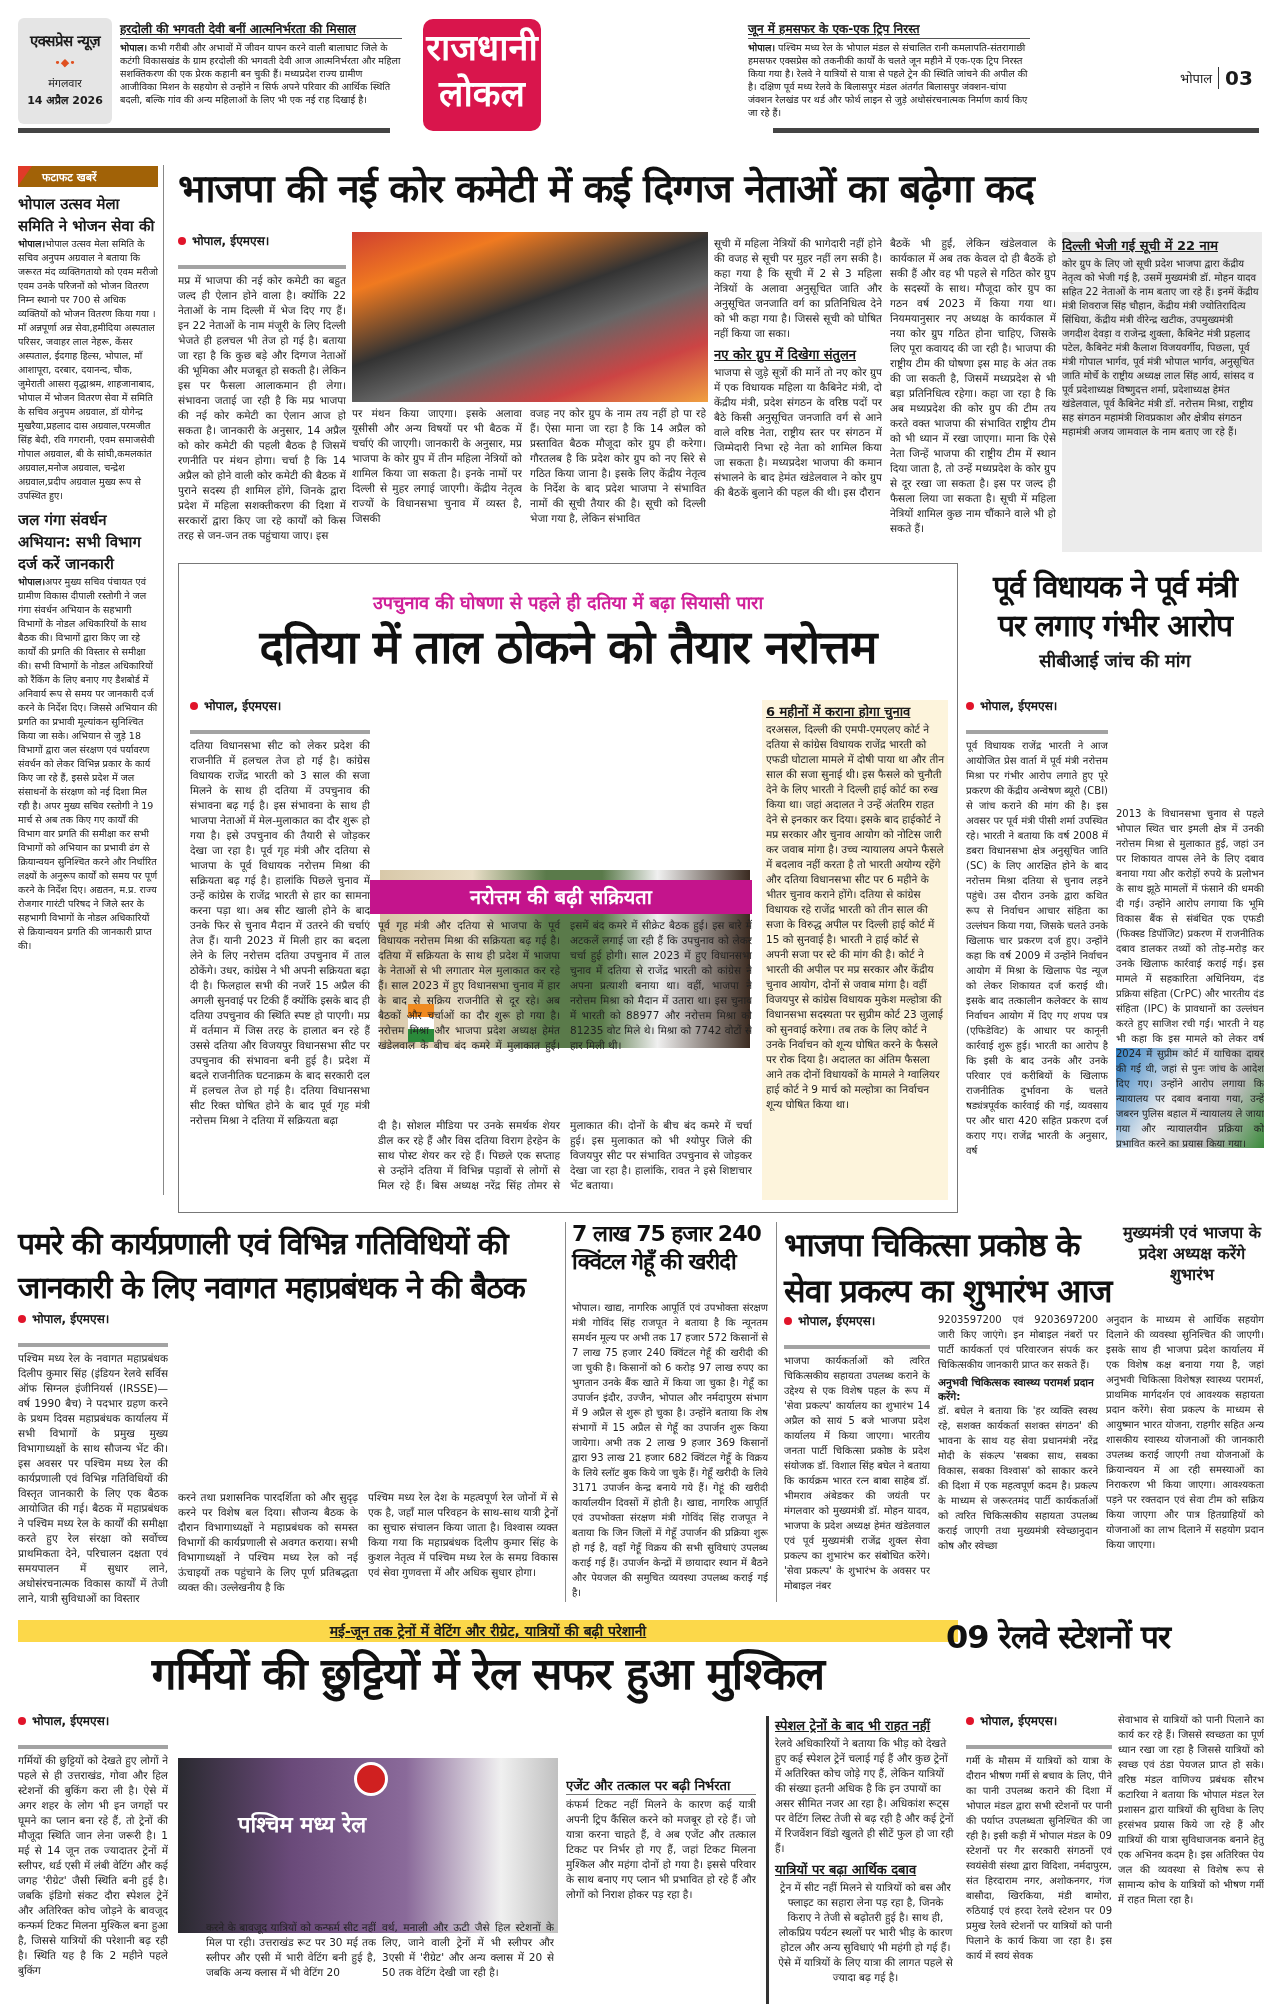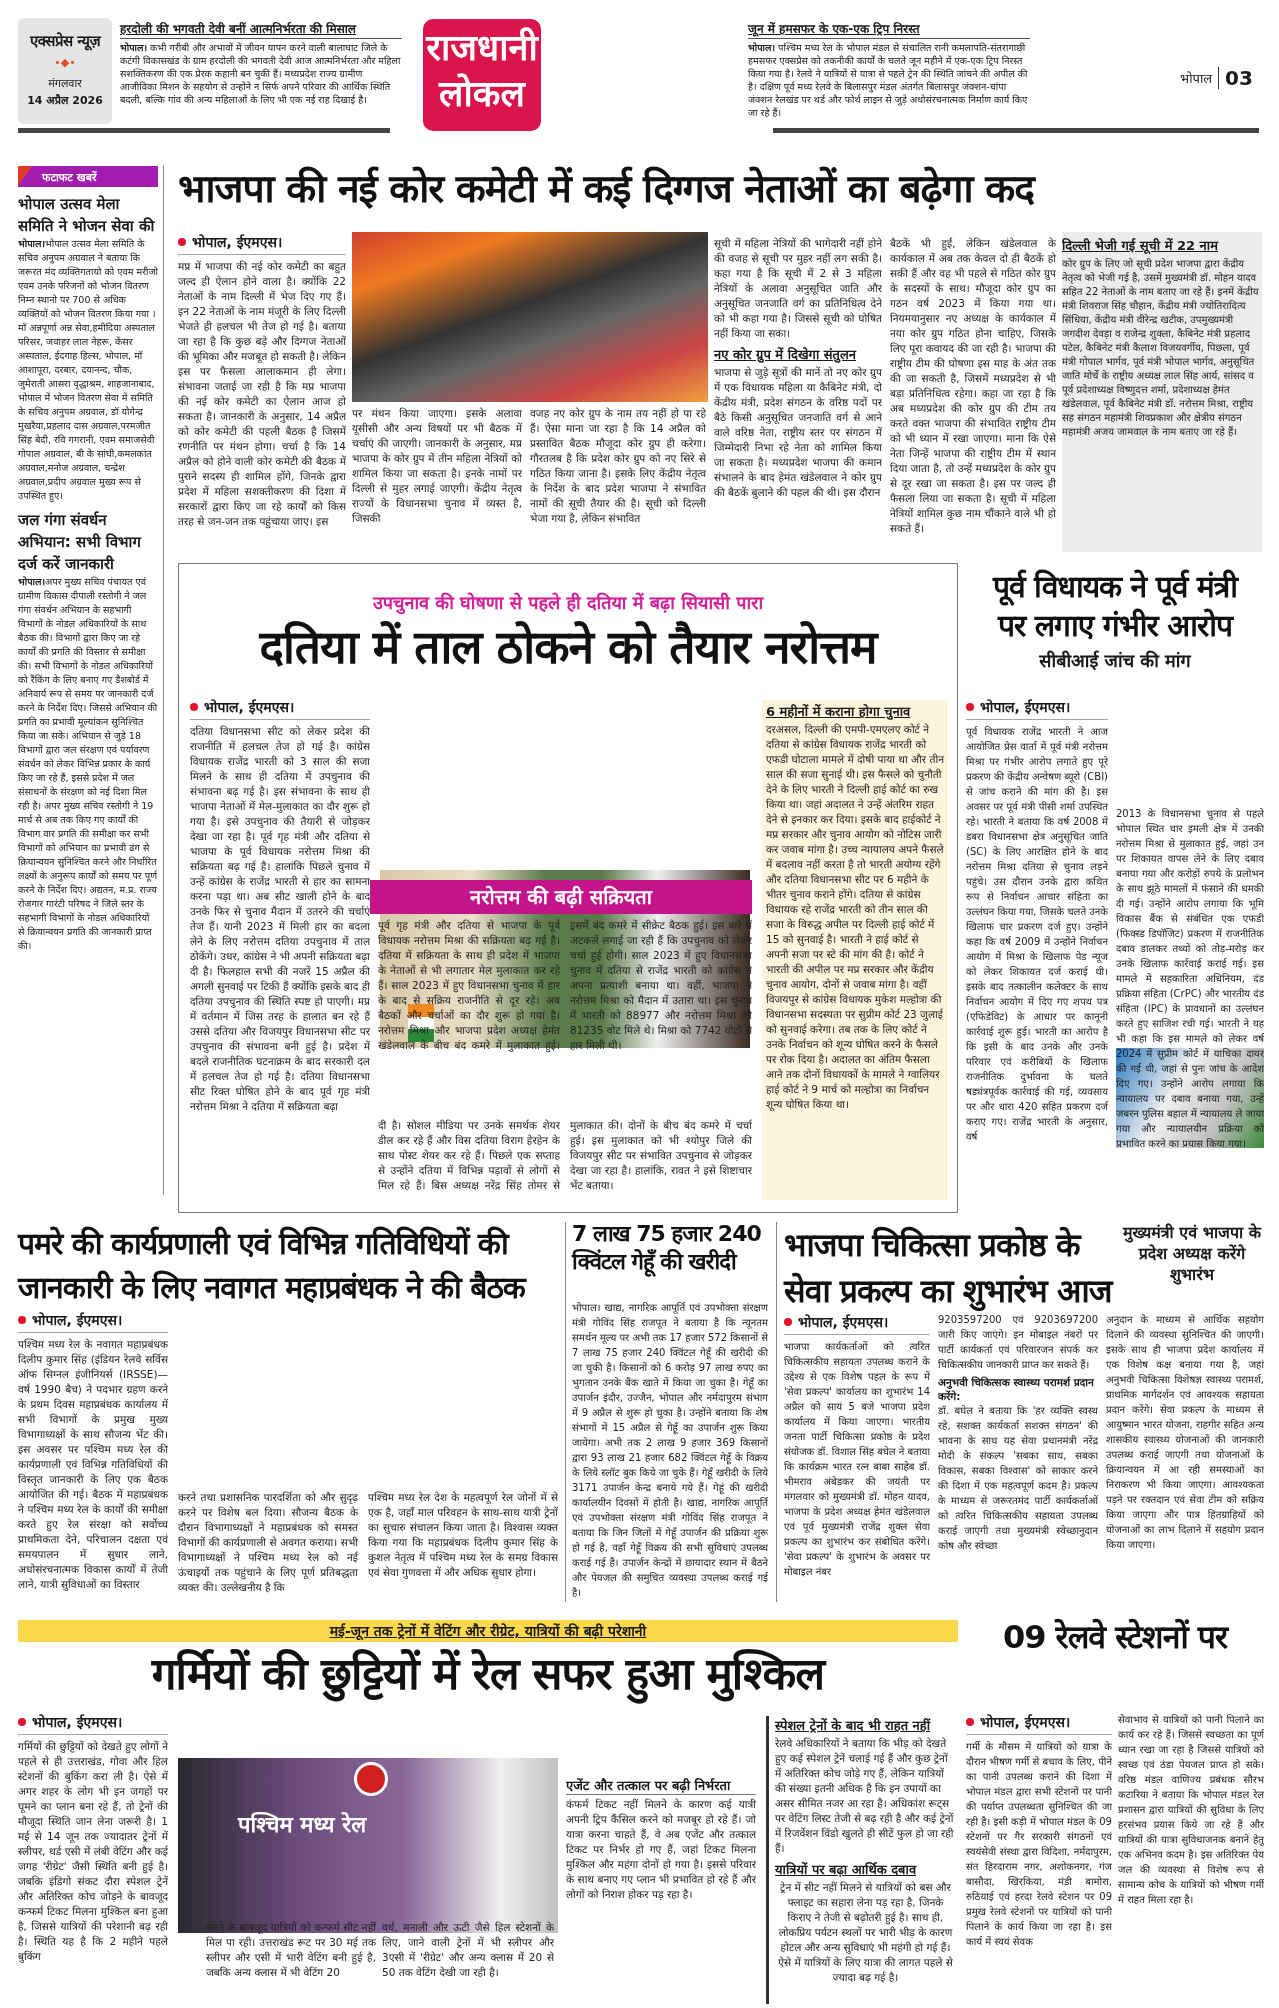--- a/index.html
+++ b/index.html
@@ -1,20 +1,20 @@
 <!DOCTYPE html>
 <html><head>
 <meta charset="utf-8">
 <style>
 *{box-sizing:border-box;margin:0;padding:0}
 body{width:1279px;height:2008px;background:#fff;font-family:"DejaVu Sans","Liberation Sans",sans-serif;color:#1a1a1a;position:relative;overflow:hidden}
 .abs{position:absolute}
 .body-text{font-size:10.5px;line-height:15px;text-align:justify;color:#222}
 .body-text b{font-weight:bold}
-.dateline{font-size:14px;font-weight:bold;display:flex;align-items:center;gap:6px;border-bottom:1px solid #a3a3a3;padding-bottom:3px;margin-bottom:4px}
+.dateline{font-size:12px;font-weight:bold;display:flex;align-items:center;gap:6px;border-bottom:4px solid #a3a3a3;padding-bottom:16px;margin-bottom:4px}
 .dot{width:8px;height:8px;border-radius:50%;background:#e0142a;display:inline-block}
 .sub-h{font-weight:bold;font-size:13px;text-decoration:underline;margin:4px 0 2px}
 .col{overflow:hidden}
 .photo{background:linear-gradient(135deg,#6a4a5a,#b0586a 40%,#3a3040 70%,#8a6a4a);overflow:hidden;position:relative}
 .rule-v{border-left:1px solid #888}
 .boxed{border:1.5px solid #777}
 .hl{font-weight:900;color:#111;font-family:"DejaVu Sans",sans-serif;letter-spacing:-1px;line-height:1.1}
 </style>
 </head>
 <body>
@@ -45,21 +45,21 @@
   <span style="font-size:13px">भोपाल</span>
   <span style="border-left:1px solid #333;height:22px"></span>
   <span style="font-weight:900;font-size:20px">03</span>
 </div>
 
 <div class="abs" style="left:18px;top:128px;width:372px;height:5px;background:#444"></div>
 <div class="abs" style="left:773px;top:128px;width:486px;height:5px;background:#444"></div>
 
 <div class="abs rule-v" style="left:163px;top:165px;height:1030px"></div>
 <div class="abs col" style="left:18px;top:166px;width:140px;height:1030px">
-  <div style="background:#a21caf;color:#fff;font-weight:bold;font-size:11px;padding:3px 0 3px 24px;position:relative">
+  <div style="background:#a16207;color:#fff;font-weight:bold;font-size:11px;padding:3px 0 3px 24px;position:relative">
     <span style="position:absolute;left:0;top:0;width:0;height:0;border-left:14px solid #e03a28;border-bottom:20px solid transparent"></span>
     <span>फटाफट खबरें</span>
   </div>
   <div style="font-weight:bold;font-size:15px;line-height:22px;margin-top:6px">भोपाल उत्सव मेला समिति ने भोजन सेवा की</div>
   <div class="body-text" style="font-size:9.5px;line-height:14px;text-align:left"><b>भोपाल।</b><span>भोपाल उत्सव मेला समिति के सचिव अनुपम अग्रवाल ने बताया कि जरूरत मंद व्यक्तिगतायो को एवम मरीजो एवम उनके परिजनों को भोजन वितरण निम्न स्थानो पर 700 से अधिक व्यक्तियों को भोजन वितरण किया गया । माँ अन्नपूर्णा अन्न सेवा,हमीदिया अस्पताल परिसर, जवाहर लाल नेहरू, केंसर अस्पताल, ईदगाह हिल्स, भोपाल, माँ आशापूरा, दरबार, दयानन्द, चौक, जुमेराती आसरा वृद्धाश्रम, शाहजानाबाद, भोपाल में भोजन वितरण सेवा में समिति के सचिव अनुपम अग्रवाल, डॉ योगेन्द्र मुखरैया,प्रहलाद दास अग्रवाल,परमजीत सिंह बेदी, रवि गगरानी, एवम समाजसेवी गोपाल अग्रवाल, बी के सांघी,कमलकांत अग्रवाल,मनोज अग्रवाल, चन्द्रेश अग्रवाल,प्रदीप अग्रवाल मुख्य रूप से उपस्थित हुए।</span></div>
   <div style="font-weight:bold;font-size:15px;line-height:22px;margin-top:6px">जल गंगा संवर्धन अभियान: सभी विभाग दर्ज करें जानकारी</div>
   <div class="body-text" style="font-size:9.5px;line-height:14px;text-align:left"><b>भोपाल।</b><span>अपर मुख्य सचिव पंचायत एवं ग्रामीण विकास दीपाली रस्तोगी ने जल गंगा संवर्धन अभियान के सहभागी विभागों के नोडल अधिकारियों के साथ बैठक की। विभागों द्वारा किए जा रहे कार्यों की प्रगति की विस्तार से समीक्षा की। सभी विभागों के नोडल अधिकारियों को रैंकिंग के लिए बनाए गए डैशबोर्ड में अनिवार्य रूप से समय पर जानकारी दर्ज करने के निर्देश दिए। जिससे अभियान की प्रगति का प्रभावी मूल्यांकन सुनिश्चित किया जा सके। अभियान से जुड़े 18 विभागों द्वारा जल संरक्षण एवं पर्यावरण संवर्धन को लेकर विभिन्न प्रकार के कार्य किए जा रहे हैं, इससे प्रदेश में जल संसाधनों के संरक्षण को नई दिशा मिल रही है। अपर मुख्य सचिव रस्तोगी ने 19 मार्च से अब तक किए गए कार्यों की विभाग वार प्रगति की समीक्षा कर सभी विभागों को अभियान का प्रभावी ढंग से क्रियान्वयन सुनिश्चित करने और निर्धारित लक्ष्यों के अनुरूप कार्यों को समय पर पूर्ण करने के निर्देश दिए। अद्यतन, म.प्र. राज्य रोजगार गारंटी परिषद ने जिले स्तर के सहभागी विभागों के नोडल अधिकारियों से क्रियान्वयन प्रगति की जानकारी प्राप्त की।</span></div>
 </div>
 
 <div class="abs hl" style="left:178px;top:168px;width:1080px;font-size:39px;white-space:nowrap">भाजपा की नई कोर कमेटी में कई दिग्गज नेताओं का बढ़ेगा कद</div>
@@ -205,21 +205,21 @@
   <div class="sub-h" style="text-decoration:none;border-bottom:1px solid #777;margin-top:60px">एजेंट और तत्काल पर बढ़ी निर्भरता</div>
   <div class="body-text">कंफर्म टिकट नहीं मिलने के कारण कई यात्री अपनी ट्रिप कैंसिल करने को मजबूर हो रहे हैं। जो यात्रा करना चाहते हैं, वे अब एजेंट और तत्काल टिकट पर निर्भर हो गए हैं, जहां टिकट मिलना मुश्किल और महंगा दोनों हो गया है। इससे परिवार के साथ बनाए गए प्लान भी प्रभावित हो रहे हैं और लोगों को निराश होकर पड़ रहा है।</div>
 </div>
 <div class="abs col" style="left:766px;top:1716px;width:190px;height:288px;border-left:3px solid #333;padding-left:6px">
   <div class="sub-h" style="margin-top:0">स्पेशल ट्रेनों के बाद भी राहत नहीं</div>
   <div class="body-text" style="text-align:left">रेलवे अधिकारियों ने बताया कि भीड़ को देखते हुए कई स्पेशल ट्रेनें चलाई गई हैं और कुछ ट्रेनों में अतिरिक्त कोच जोड़े गए हैं, लेकिन यात्रियों की संख्या इतनी अधिक है कि इन उपायों का असर सीमित नजर आ रहा है। अधिकांश रूट्स पर वेटिंग लिस्ट तेजी से बढ़ रही है और कई ट्रेनों में रिजर्वेशन विंडो खुलते ही सीटें फुल हो जा रही हैं।</div>
   <div class="sub-h">यात्रियों पर बढ़ा आर्थिक दबाव</div>
   <div class="body-text" style="text-align:center">ट्रेन में सीट नहीं मिलने से यात्रियों को बस और फ्लाइट का सहारा लेना पड़ रहा है, जिनके किराए ने तेजी से बढ़ोतरी हुई है। साथ ही, लोकप्रिय पर्यटन स्थलों पर भारी भीड़ के कारण होटल और अन्य सुविधाएं भी महंगी हो गई हैं। ऐसे में यात्रियों के लिए यात्रा की लागत पहले से ज्यादा बढ़ गई है।</div>
 </div>
 
-<div class="abs" style="left:966px;top:1620px;width:298px;text-align:center">
+<div class="abs" style="left:909px;top:1620px;width:298px;text-align:center">
   <div class="hl" style="font-size:32px">09 रेलवे स्टेशनों पर</div>
 </div>
 <div class="abs col" style="left:966px;top:1712px;width:146px;height:290px">
   <div class="dateline">
       <span class="dot"></span>
       <span>भोपाल, ईएमएस।</span>
     </div>
   <div class="body-text" style="font-size:10px">गर्मी के मौसम में यात्रियों को यात्रा के दौरान भीषण गर्मी से बचाव के लिए, पीने का पानी उपलब्ध कराने की दिशा में भोपाल मंडल द्वारा सभी स्टेशनों पर पानी की पर्याप्त उपलब्धता सुनिश्चित की जा रही है। इसी कड़ी में भोपाल मंडल के 09 स्टेशनों पर गैर सरकारी संगठनों एवं स्वयंसेवी संस्था द्वारा विदिशा, नर्मदापुरम, संत हिरदाराम नगर, अशोकनगर, गंज बासौदा, खिरकिया, मंडी बामोरा, रुठियाई एवं हरदा रेलवे स्टेशन पर 09 प्रमुख रेलवे स्टेशनों पर यात्रियों को पानी पिलाने के कार्य किया जा रहा है। इस कार्य में स्वयं सेवक</div>
 </div>
 <div class="abs col" style="left:1118px;top:1712px;width:146px;height:290px">

